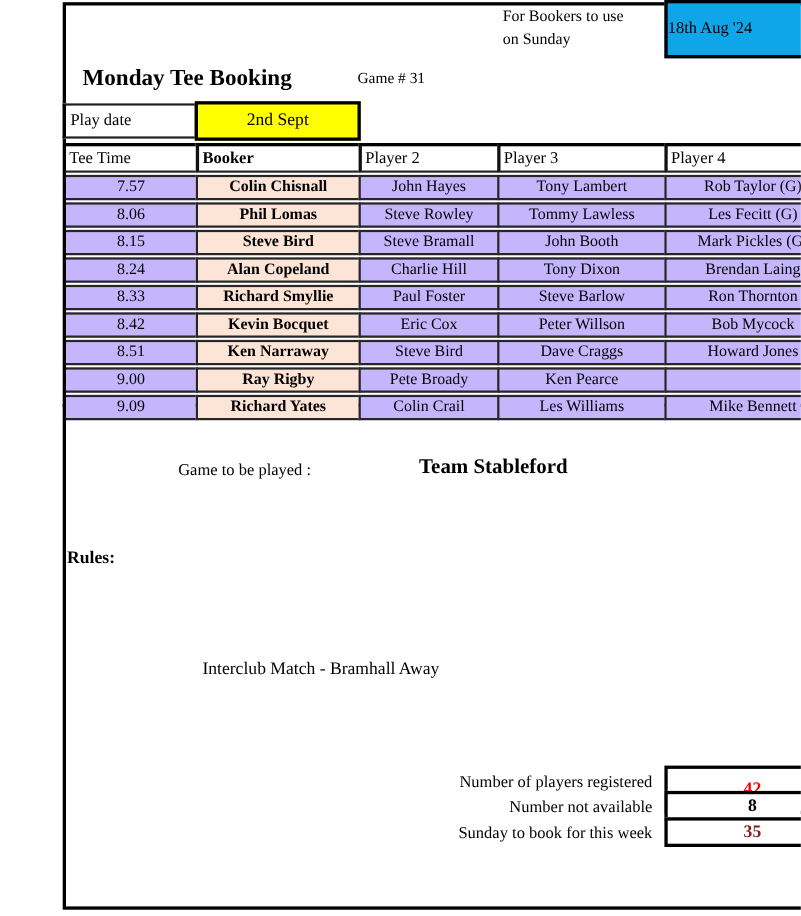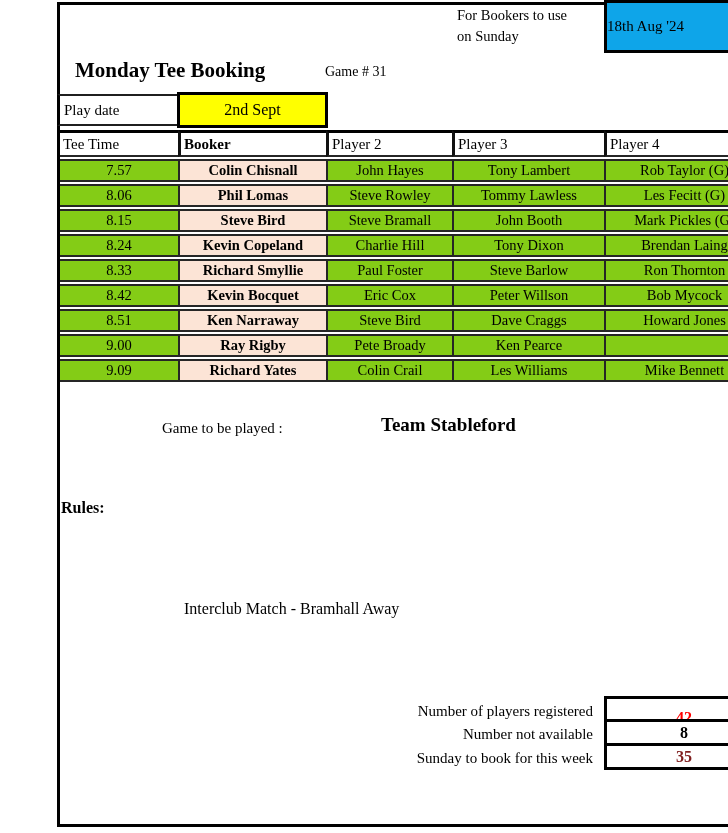--- a/index.html
+++ b/index.html
@@ -41,21 +41,21 @@
   table.tee th{
     border-top:3px solid #000;border-bottom:2px solid #262626;
     font-size:15px;font-weight:normal;text-align:left;
     padding:1px 3px;height:20px;background:#fff;white-space:nowrap;overflow:hidden;
   }
   table.tee th.booker{font-weight:bold;}
   table.tee th + th{border-left:3px solid #111;}
   table.tee td{
     border-top:2px solid #262626;border-bottom:2px solid #262626;
     font-size:14.5px;text-align:center;height:19px;padding:0 2px;
-    background:#84cc16;white-space:nowrap;overflow:hidden;
+    background:#c4b5fd;white-space:nowrap;overflow:hidden;
   }
   table.tee td + td{border-left:2px solid #262626;}
   table.tee td.booker{background:#FCE4D6;font-weight:bold;}
   .table-sep{position:absolute;left:9px;top:367px;width:707px;height:3px;background:#000;}
   .game-label{position:absolute;left:114px;top:420px;font-size:15px;}
   .game-value{position:absolute;left:333px;top:414px;font-size:19px;font-weight:bold;}
   .rules-heading{position:absolute;left:13px;top:499px;font-size:16px;font-weight:bold;}
   .rules-text{position:absolute;left:13px;top:526px;font-size:16px;}
   .interclub{position:absolute;left:136px;top:600px;font-size:16px;}
   .sum-label{
@@ -124,21 +124,21 @@
     </tr>
     <tr>
       <td>8.15</td>
       <td class="booker">Steve Bird</td>
       <td>Steve Bramall</td>
       <td>John Booth</td>
       <td>Mark Pickles (G)</td>
     </tr>
     <tr>
       <td>8.24</td>
-      <td class="booker">Kevin Copeland</td>
+      <td class="booker">Alan Copeland</td>
       <td>Charlie Hill</td>
       <td>Tony Dixon</td>
       <td>Brendan Laing</td>
     </tr>
     <tr>
       <td>8.33</td>
       <td class="booker">Richard Smyllie</td>
       <td>Paul Foster</td>
       <td>Steve Barlow</td>
       <td>Ron Thornton</td>

